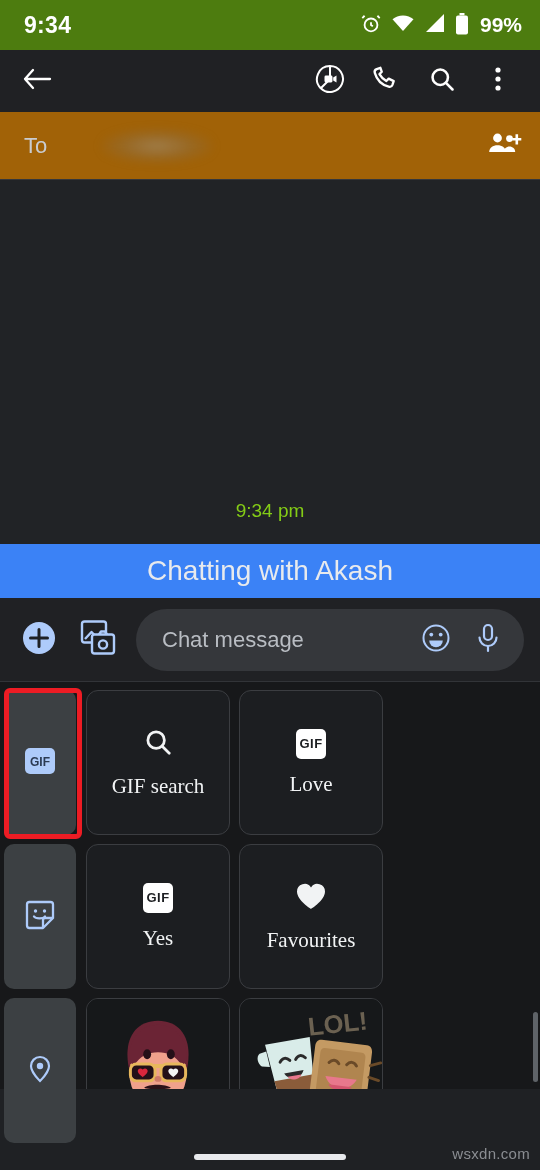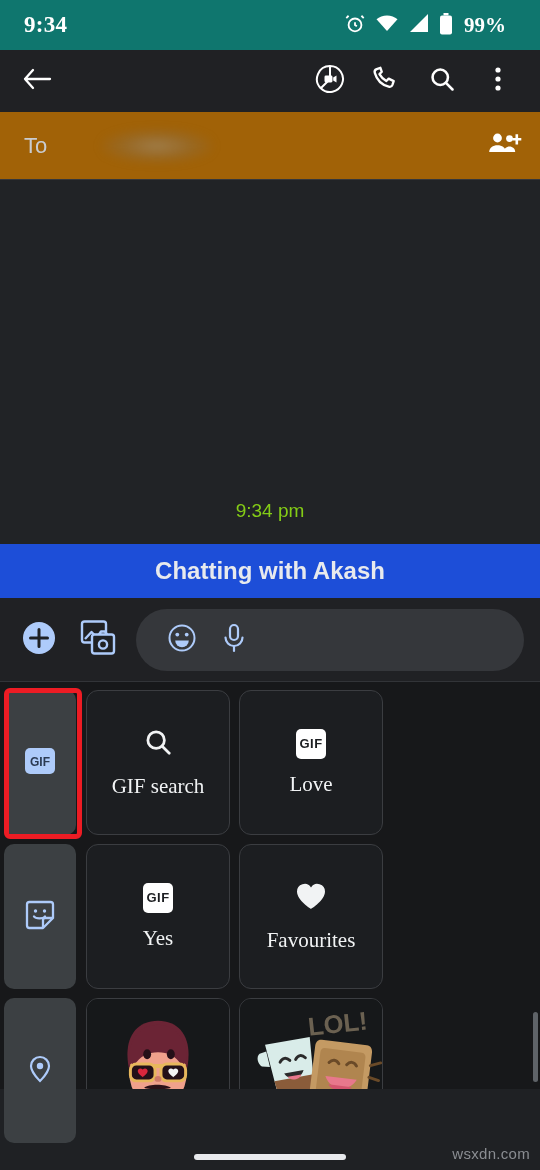--- a/index.html
+++ b/index.html
@@ -11,23 +11,22 @@
     overflow:hidden;
     position:relative;
   }
 
   
   .statusbar {
     height:50px;
     display:flex;
     align-items:center;
     justify-content:space-between;
-    padding:0 34px 0 24px;
-    background:#0f766e;
-    font-family:Liberation Serif, serif;
+    padding:0 18px 0 24px;
+    background:#4d7c0f;
   }
   .status-time { font-size:23px; font-weight:bold; letter-spacing:.3px; color:#ffffff; }
   .status-icons { display:flex; align-items:flex-start; gap:9px; }
   .status-icons svg { display:block; }
   .status-batt { font-size:21px; font-weight:bold; color:#ffffff; margin-left:2px; }
 
   
   .toolbar {
     height:62px;
     display:flex;
@@ -70,25 +69,24 @@
   }
   .timestamp {
     position:absolute;
     left:0; right:0; bottom:22px;
     text-align:center;
     font-size:19px;
     color:#84cc16;
   }
   .chatting-banner {
     height:54px;
-    background:#1d4ed8;
+    background:#3b82f6;
     display:flex; align-items:center; justify-content:center;
-    font-size:24px;
+    font-size:28px;
     color:#e8eaed;
-    font-weight:bold;
   }
 
   
   .compose {
     height:84px;
     background:#202124;
     display:flex;
     align-items:center;
     padding:0 16px 0 16px;
     gap:14px;
@@ -326,20 +324,21 @@
       <svg width="40" height="38" viewBox="0 0 40 38" fill="none" stroke="#aecbfa" stroke-width="2.4" stroke-linejoin="round">
         <rect x="3" y="2.5" width="24" height="21" rx="2.5"></rect>
         <path d="M6 20l6.5-7 5 5.2 3.5-3.4 5.5 5.2"></path>
         <rect x="13" y="15.5" width="22" height="19" rx="2.5" fill="#1f2124"></rect>
         <circle cx="24" cy="25.5" r="4.1"></circle>
         <path d="M20 15.5l2-3h4l2 3"></path>
       </svg>
     </span>
   </span>
   <div class="input-pill">
+    <span class="input-placeholder">Chat message</span>
     <span class="pill-icon">
       <span>
         <svg width="32" height="32" viewBox="0 0 32 32" fill="none" stroke="#aecbfa" stroke-width="2">
           <circle cx="16" cy="16" r="12.5"></circle>
           <circle cx="11.3" cy="12.6" r="1.9" fill="#aecbfa" stroke="none"></circle>
           <circle cx="20.7" cy="12.6" r="1.9" fill="#aecbfa" stroke="none"></circle>
           <path d="M9.2 18.5h13.6a6.8 6.8 0 0 1-13.6 0z" fill="#aecbfa" stroke="none"></path>
         </svg>
       </span>
     </span>

